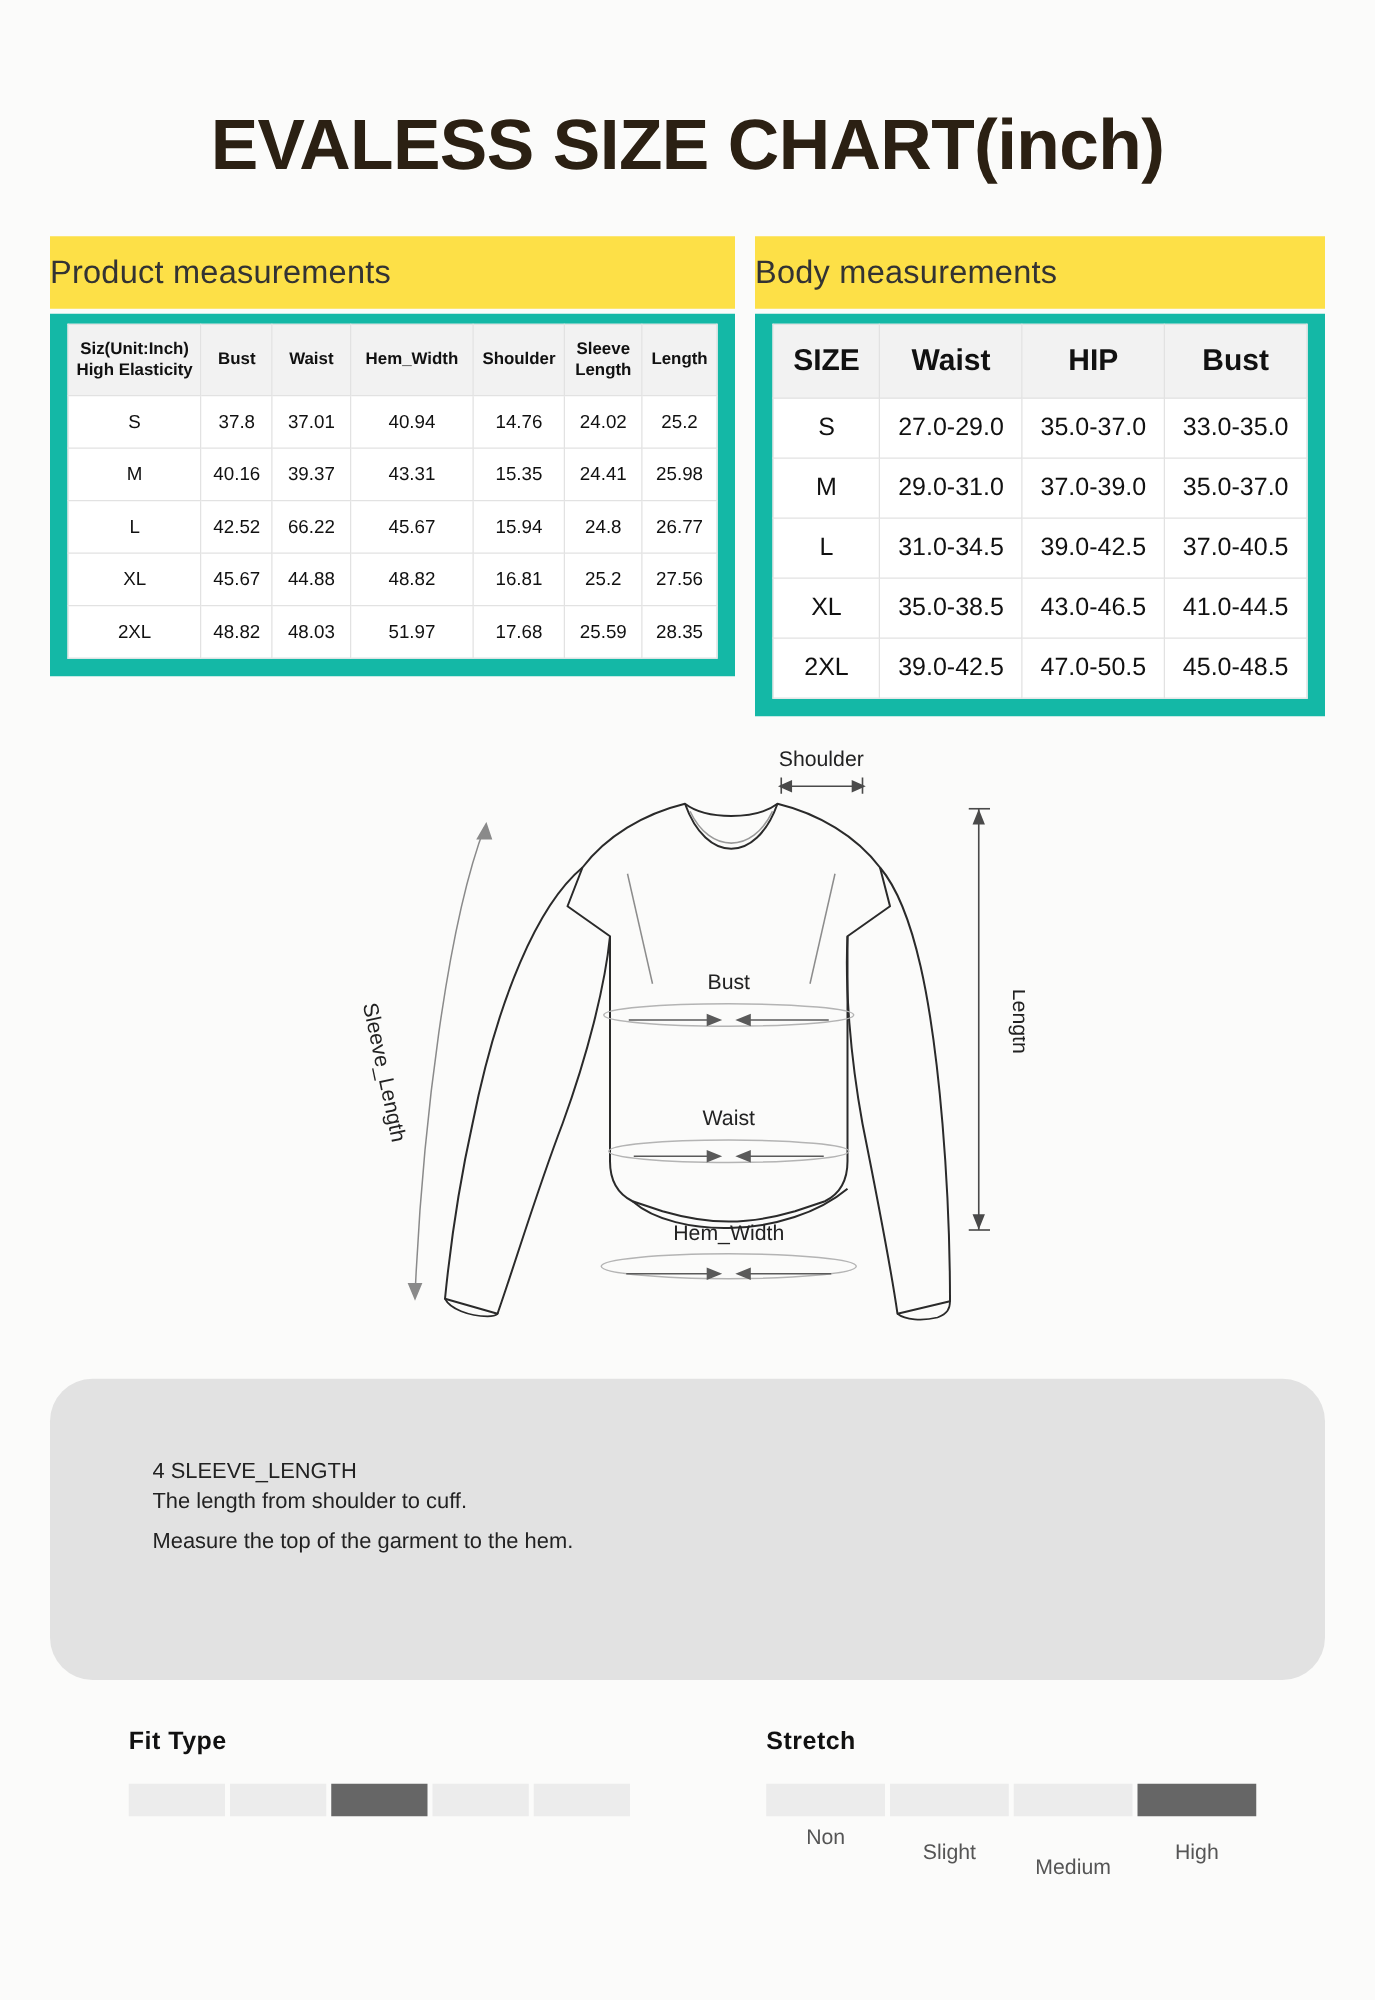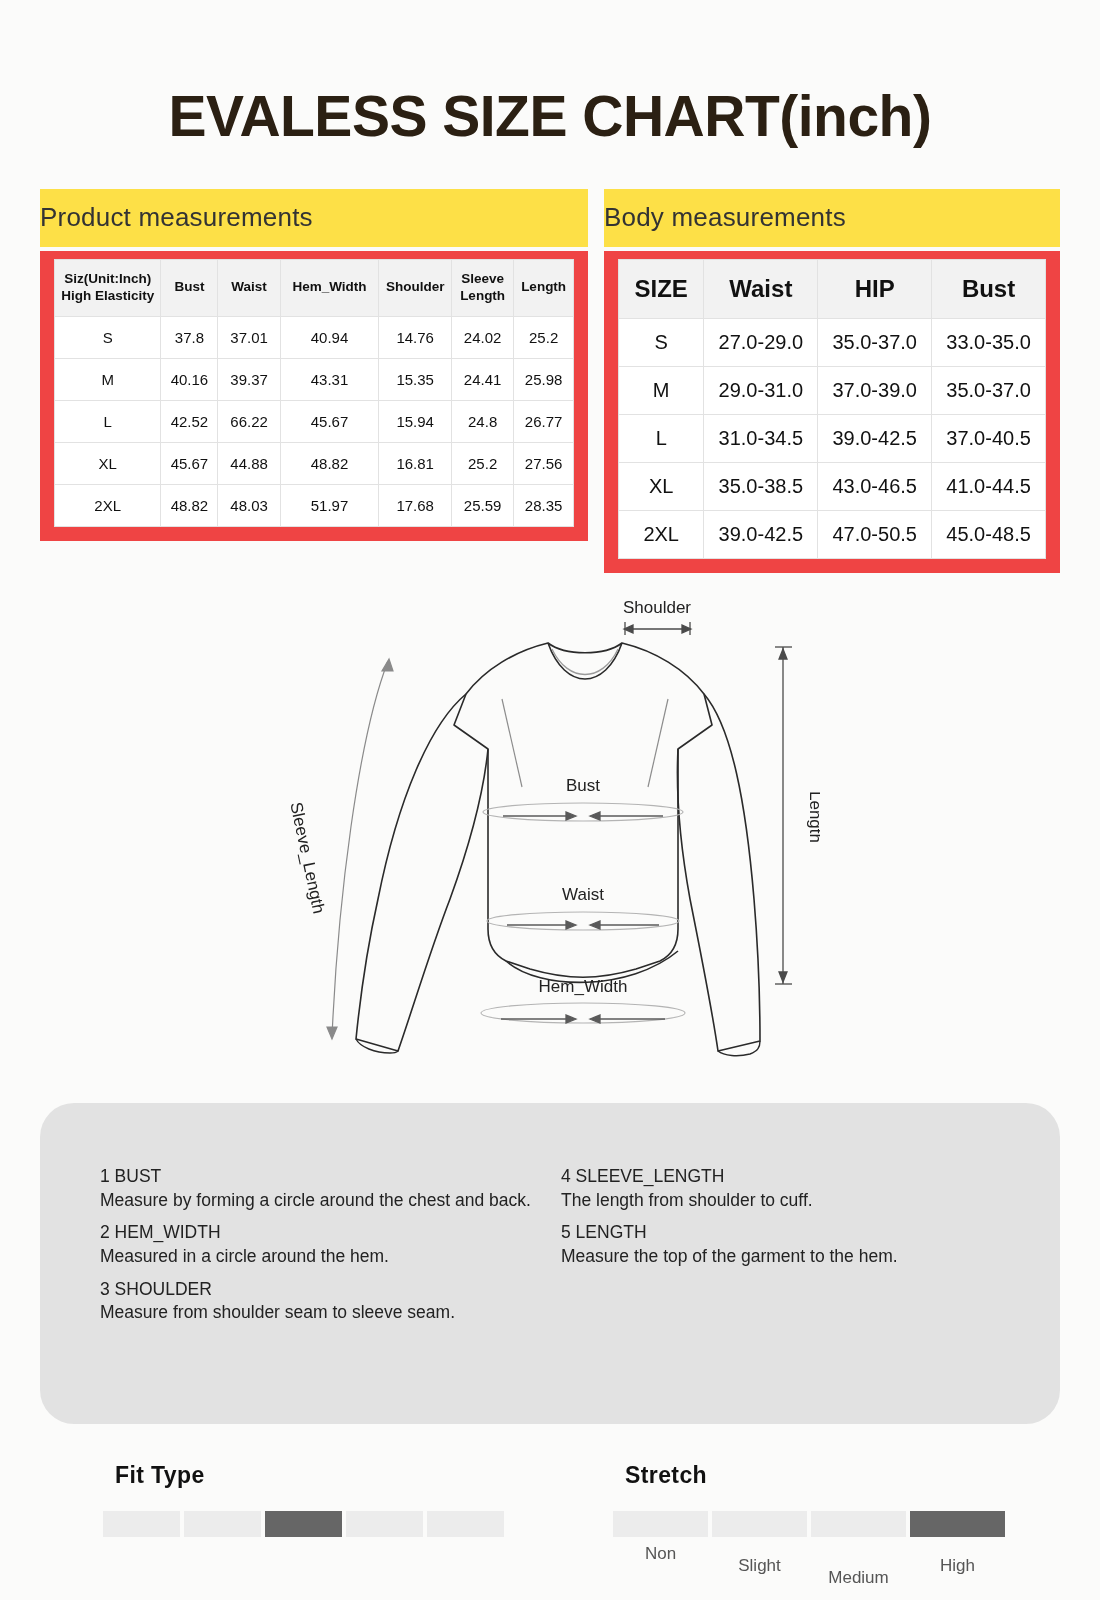--- a/index.html
+++ b/index.html
@@ -40,21 +40,21 @@
   .table-col-right { flex: 1; }
 
   .table-band {
     background: #fde047;
     font-size: 26px;
     color: #333;
     padding: 13px 0 14px;
     letter-spacing: 0.2px;
   }
   .table-shell {
-    background: #ef4444;
+    background: #14b8a6;
     padding: 8px 14px 14px;
     margin-top: 4px;
   }
   table {
     width: 100%;
     border-collapse: collapse;
     background: #fff;
     table-layout: fixed;
   }
   table th, table td {
@@ -131,24 +131,24 @@
   .meters {
     display: flex;
     padding: 0 40px;
     margin-top: 38px;
     box-sizing: border-box;
   }
   .meter-block { width: 50%; box-sizing: border-box; }
   .meter-block.right { padding-left: 63px; }
   .meter-block.left { padding-left: 63px; }
   .meter-title {
-    font-size: 23px;
+    font-size: 20px;
     font-weight: bold;
     color: #111;
-    margin: 0 0 22px 12px;
+    margin: 0 0 22px 0;
     letter-spacing: 0.4px;
   }
   .meter-bar {
     display: flex;
     gap: 4px;
   }
   .seg {
     height: 26px;
     background: #ececec;
   }
@@ -403,32 +403,23 @@
     <text x="377" y="14" text-anchor="middle" font-family="Liberation Sans, sans-serif" font-size="17" fill="#222">Shoulder</text>
     <text x="303" y="192" text-anchor="middle" font-family="Liberation Sans, sans-serif" font-size="17" fill="#222">Bust</text>
     <text x="303" y="301" text-anchor="middle" font-family="Liberation Sans, sans-serif" font-size="17" fill="#222">Waist</text>
     <text x="303" y="393" text-anchor="middle" font-family="Liberation Sans, sans-serif" font-size="17" fill="#222">Hem_Width</text>
     <text x="530" y="218" text-anchor="middle" font-family="Liberation Sans, sans-serif" font-size="17" fill="#222" transform="rotate(90 530 218)">Length</text>
     <text x="22" y="260" text-anchor="middle" font-family="Liberation Sans, sans-serif" font-size="17" fill="#222" transform="rotate(78 22 260)">Sleeve_Length</text>
   </svg>
 </div>
 
 <div class="instructions">
-  <div class="instr-col left">
-    <p class="instr-head">1 BUST</p>
-    <p class="instr-text">Measure by forming a circle around the chest and back.</p>
-    <p class="instr-head">2 HEM_WIDTH</p>
-    <p class="instr-text">Measured in a circle around the hem.</p>
-    <p class="instr-head">3 SHOULDER</p>
-    <p class="instr-text">Measure from shoulder seam to sleeve seam.</p>
-  </div>
   <div class="instr-col right">
     <p class="instr-head">4 SLEEVE_LENGTH</p>
     <p class="instr-text">The length from shoulder to cuff.</p>
-    <p class="instr-head">5 LENGTH</p>
     <p class="instr-text">Measure the top of the garment to the hem.</p>
   </div>
 </div>
 
 <div class="meters">
 
   <div class="meter-block left fit">
     <p class="meter-title">Fit Type</p>
     <div class="meter-bar">
       <div class="seg"></div>

